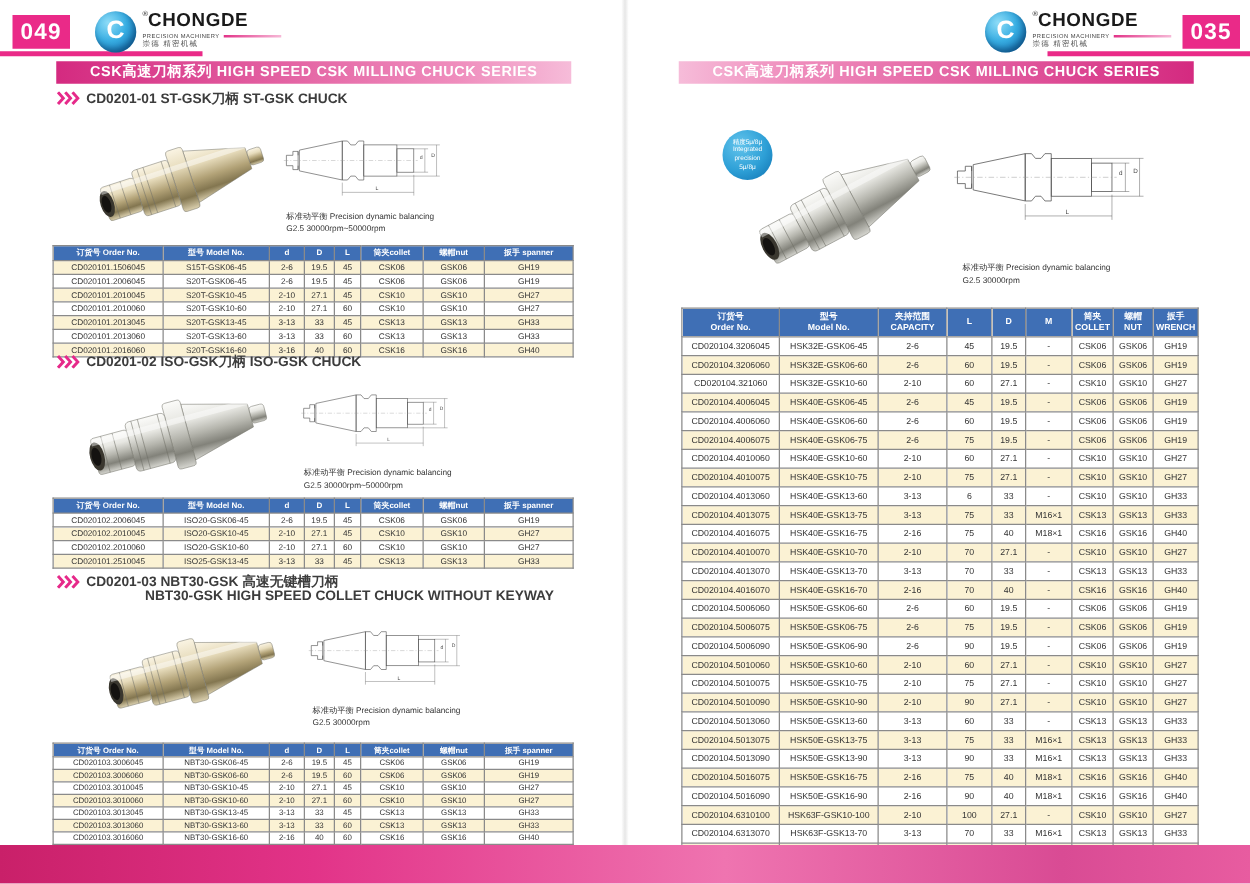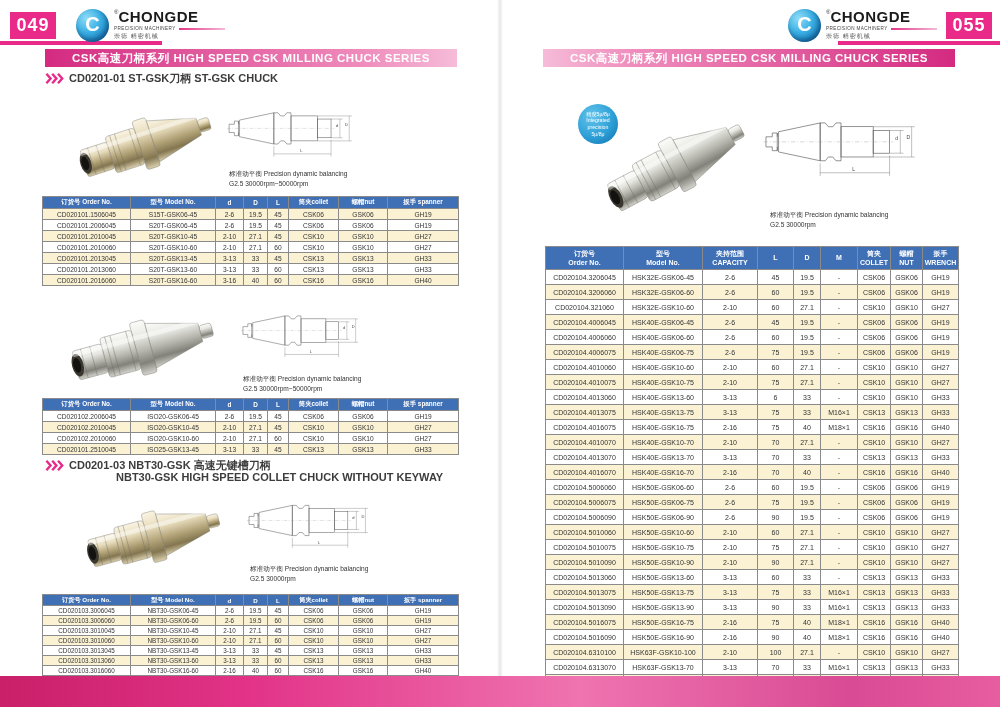--- a/index.html
+++ b/index.html
@@ -275,20 +275,30 @@
           <td>3-16</td>
           <td>40</td>
           <td>60</td>
           <td>CSK16</td>
           <td>GSK16</td>
           <td>GH40</td>
         </tr>
       </tbody>
     </table>
 
+  <div class="abs sec-head" style="left:45px;top:282px;">
+    <svg width="19" height="11" viewBox="0 0 19 11">
+        <g fill="none" stroke="#e62a8a" stroke-width="2.4">
+          <path d="M1.4,0.8 L5.6,5.5 L1.4,10.2"></path>
+          <path d="M7.2,0.8 L11.4,5.5 L7.2,10.2"></path>
+          <path d="M13,0.8 L17.2,5.5 L13,10.2"></path>
+        </g>
+      </svg>
+    <span>CD0201-02 ISO-GSK刀柄   ISO-GSK CHUCK</span>
+  </div>
   <div class="abs photo silver rot15" style="left:64px;top:298px;width:156px;height:100px;">
   <svg viewBox="0 0 230 120">
     <g stroke="#77776e" stroke-width="0.6">
       <rect class="metal" fill="url(#gSilver)" x="204" y="50" width="18" height="20" rx="4"></rect>
       <polygon class="metal" fill="url(#gSilver)" points="128,26 204,46 204,74 128,94"></polygon>
       <rect class="metal" fill="url(#gSilver)" x="106" y="20" width="22" height="80" rx="4"></rect>
       <rect class="metal" fill="url(#gSilver)" x="58" y="30" width="48" height="60" rx="5"></rect>
       <rect class="metal" fill="url(#gSilver)" x="14" y="38" width="44" height="44" rx="4"></rect>
       <line x1="66" y1="30" x2="66" y2="90" stroke="#6e6e66"></line>
       <line x1="74" y1="30" x2="74" y2="90" stroke="#6e6e66"></line>
@@ -580,21 +590,21 @@
           <td>2-16</td>
           <td>40</td>
           <td>60</td>
           <td>CSK16</td>
           <td>GSK16</td>
           <td>GH40</td>
         </tr>
       </tbody>
     </table>
 
-  <div class="abs pagebox" style="left:946px;top:12px;">055</div>
+  <div class="abs pagebox" style="left:946px;top:12px;">035</div>
   <div class="abs pageline" style="left:838px;top:41px;width:162px;"></div>
 
   <div class="abs logo" style="left:788px;top:9px;">
     <div class="logo-ball">C</div>
     <div class="logo-txt">
       <div><span class="logo-reg">®</span><span class="logo-name">CHONGDE</span></div>
       <div class="logo-sub">
           <span>PRECISION MACHINERY</span>
           <span class="logo-subline"></span>
         </div>

